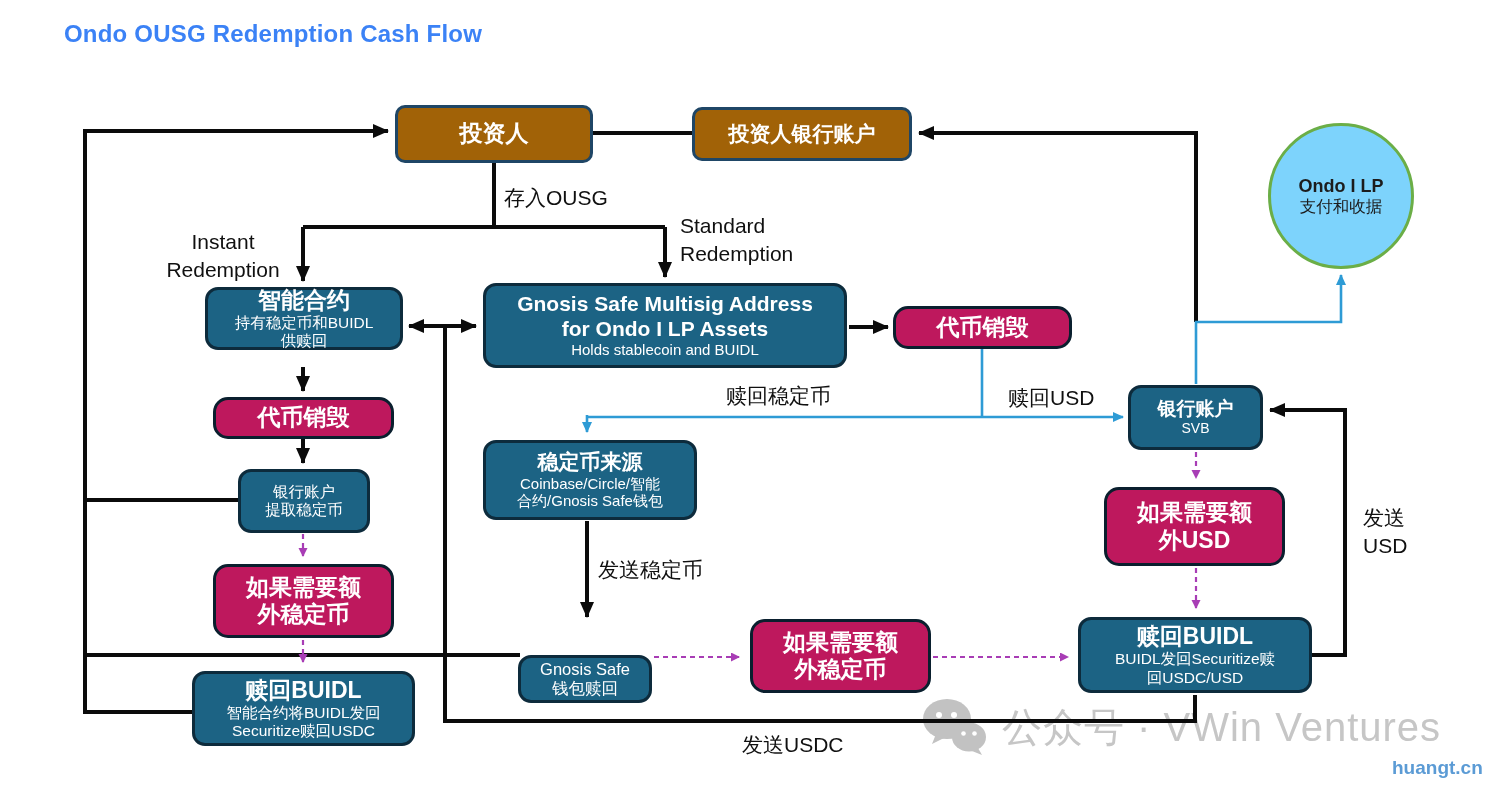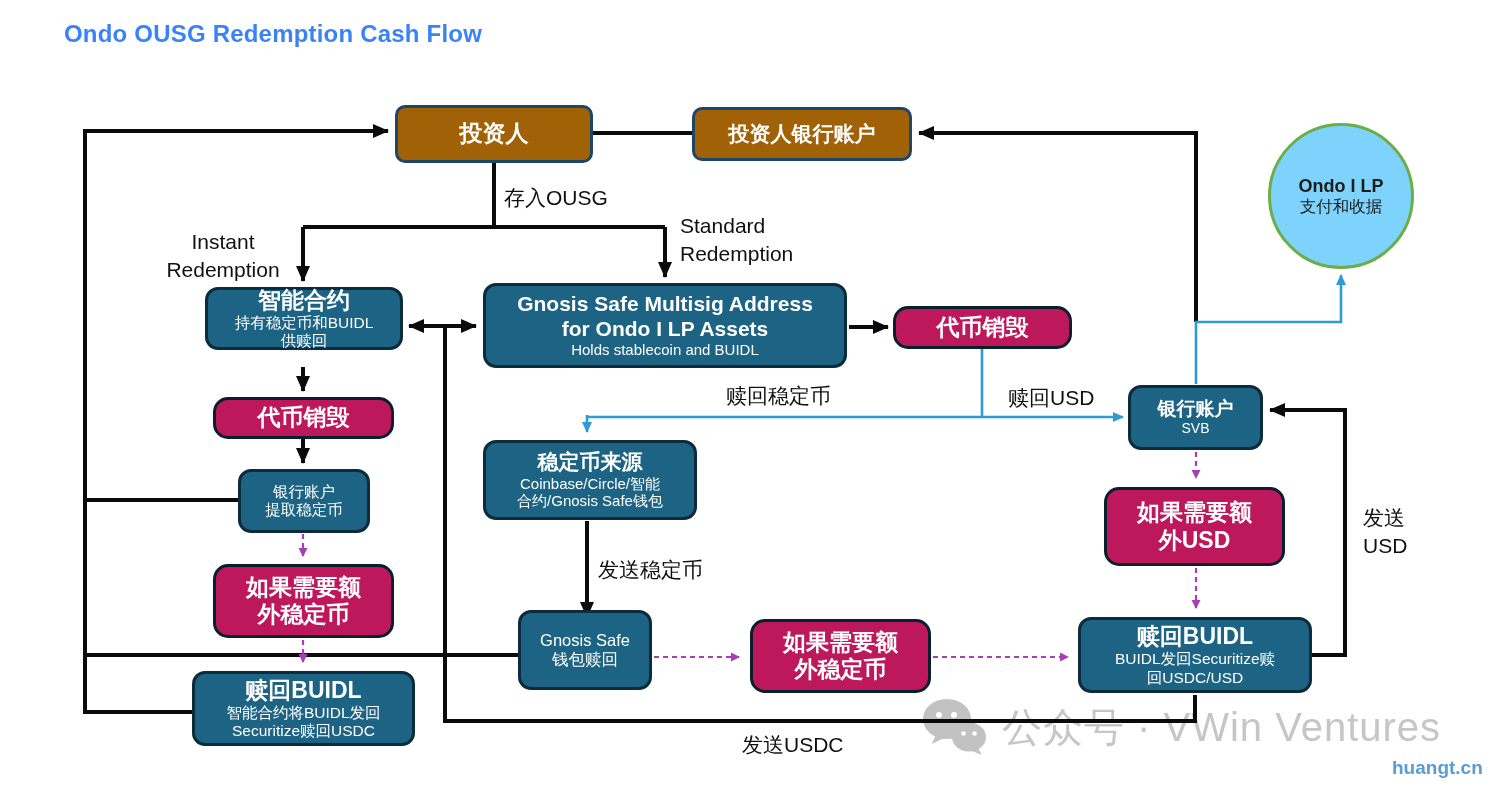--- a/index.html
+++ b/index.html
@@ -152,21 +152,21 @@
     <span class="b24">如果需要额</span>
     <span class="b24">外USD</span>
   </div>
 
   <div class="node teal" style="left:192px;top:671px;width:223px;height:75px;">
     <span class="b24">赎回BUIDL</span>
     <span class="s16">智能合约将BUIDL发回</span>
     <span class="s16">Securitize赎回USDC</span>
   </div>
 
-  <div class="node teal" style="left:518px;top:610px;width:134px;height:80px;">
+  <div class="node teal" style="left:518px;top:655px;width:134px;height:48px;">
     <span class="s17">Gnosis Safe</span>
     <span class="s17">钱包赎回</span>
   </div>
 
   <div class="node dark" style="left:750px;top:619px;width:181px;height:74px;">
     <span class="b24">如果需要额</span>
     <span class="b24">外稳定币</span>
   </div>
 
   <div class="node teal" style="left:1078px;top:617px;width:234px;height:76px;">

